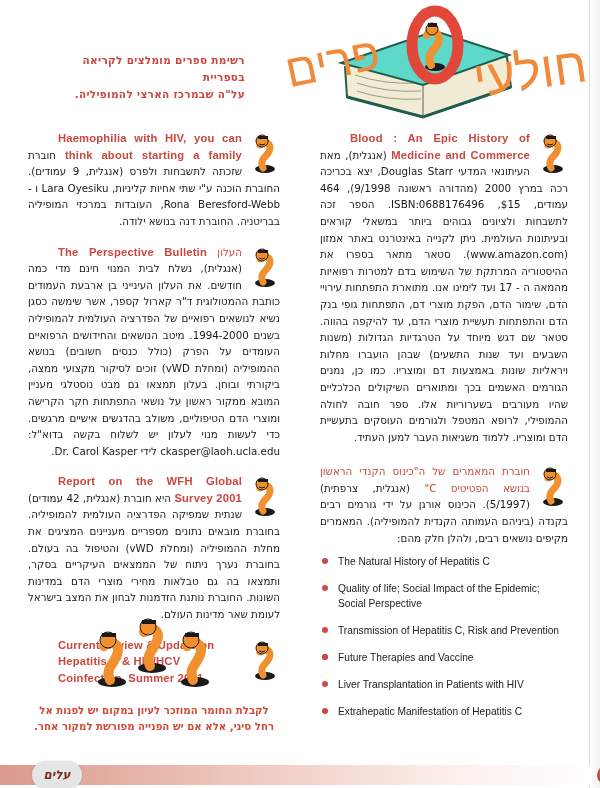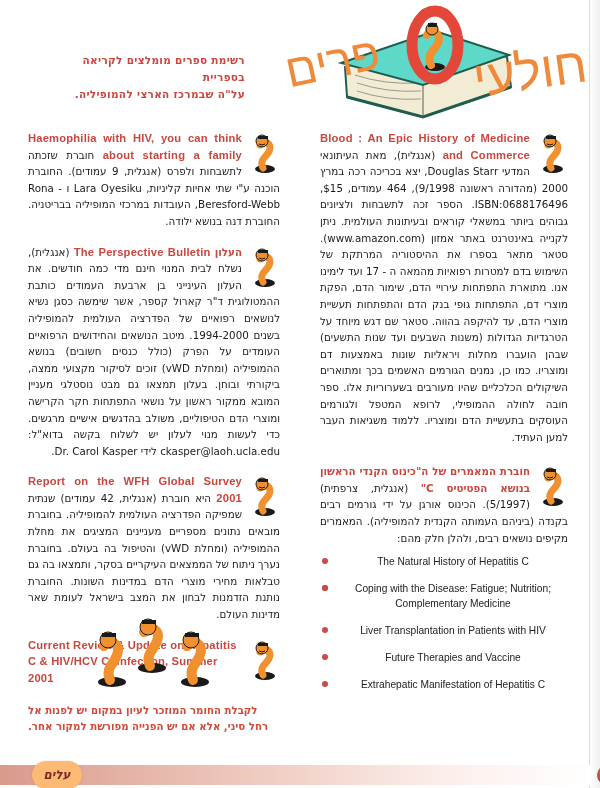--- a/index.html
+++ b/index.html
@@ -26,37 +26,37 @@
   .logo-word.left { left: 10px; top: 30px; transform: rotate(-12deg); }
   .logo-word.right { left: 198px; top: 38px; transform: rotate(-8deg); font-size: 50px; }
 
   
   .col { position: absolute; direction: rtl; text-align: justify; font-size: 10.3px; line-height: 16.6px; }
   .col-right { left: 320px; top: 130px; width: 248px; }
   .col-left { left: 28px; top: 130px; width: 252px; }
   .article { position: relative; margin-bottom: 14px; }
   .worm-wrap { float: right; width: 30px; height: 42px; margin-left: 8px; margin-top: 2px; }
   .art-title { color: #c9473f; font-weight: bold; font-family: "Liberation Sans", sans-serif; font-size: 11.2px; letter-spacing: 0.2px; }
-  .art-title.ltr { direction: ltr; unicode-bidi: embed; }
-  .heb-title { color: #c9473f; font-weight: bold; }
+  .art-title.ltr { direction: ltr; unicode-bidi: embed; margin-left: 30px; }
+  .heb-title { color: #c9473f; font-weight: normal; }
   .ltr { direction: ltr; unicode-bidi: embed; }
 
-  .topic-list { list-style: none; margin: 8px 0 0 0; padding: 0; direction: ltr; text-align: center; }
+  .topic-list { list-style: none; margin: 8px 0 0 0; padding: 0; direction: ltr; text-align: left; }
   .topic-list li { position: relative; padding-left: 18px; margin-bottom: 12px; font-family: "Liberation Sans", sans-serif; font-size: 10.2px; line-height: 15px; color: #222; }
   .bullet { position: absolute; left: 2px; top: 4px; width: 6px; height: 6px; border-radius: 50%; background: #cc4a4a; }
 
   .worms-group { position: absolute; left: 90px; top: 618px; width: 130px; height: 72px; }
-  .footer-note { position: absolute; left: 28px; top: 703px; width: 252px; direction: rtl; text-align: left;
+  .footer-note { position: absolute; left: 28px; top: 703px; width: 252px; direction: rtl; text-align: center;
     color: #d04a3a; font-weight: bold; font-size: 10.2px; line-height: 16px; }
 
   
   .footer-bar { position: absolute; left: 0; top: 765px; width: 590px; height: 20px;
     background: linear-gradient(to right, #d99a8c, #eec7bc 40%, #fbeeea 75%, #ffffff); }
   .footer-tag { position: absolute; left: 32px; top: 761px; width: 50px; height: 28px;
-    background: #fdba74; border-radius: 14px; box-shadow: 0 0 2px rgba(0,0,0,0.15);
+    background: #e5e5e5; border-radius: 14px; box-shadow: 0 0 2px rgba(0,0,0,0.15);
     display: flex; align-items: center; justify-content: center;
     color: #7b2a25; font-style: italic; font-weight: bold; font-size: 12px; direction: rtl; }
   .page-num { position: absolute; left: 552px; top: 765px; width: 20px; height: 20px; border-radius: 50%;
     background: radial-gradient(circle at 40% 35%, #d97a6a, #a5382d 70%); color: #fff;
     font-size: 10px; font-weight: bold; display: flex; align-items: center; justify-content: center;
     font-family: "Liberation Sans", sans-serif; margin-left: 45px; }
 </style>
 </head>
 <body>
 
@@ -111,24 +111,25 @@
           <path d="M13 36 C8 26 20 24 20 16 C20 10 12 8 10 13" stroke="#f0902e" stroke-width="7" fill="none" stroke-linecap="round"></path>
           <circle cx="12" cy="9" r="6" fill="#f0902e" stroke="#1a1a1a" stroke-width="1"></circle>
           <rect x="8" y="4" width="10" height="3" fill="#1a1a1a"></rect>
           <path d="M9 12 Q12 14 15 12" stroke="#1a1a1a" fill="none" stroke-width="1"></path>
         </svg>
     </div>
     <span class="heb-title">חוברת המאמרים של ה"כינוס הקנדי הראשון בנושא הפטיטיס C"</span>
     <span>(אנגלית, צרפתית) (5/1997). הכינוס אורגן על ידי גורמים רבים בקנדה (ביניהם העמותה הקנדית להמופיליה). המאמרים מקיפים נושאים רבים, ולהלן חלק מהם:</span>
     <ul class="topic-list">
       <li><span class="bullet"></span><span>The Natural History of Hepatitis C</span></li>
+      <li><span class="bullet"></span><span>Quality of life; Social Impact of the Epidemic; Social Perspective</span></li>
+      <li><span class="bullet"></span><span>Transmission of Hepatitis C, Risk and Prevention</span></li>
       <li><span class="bullet"></span></li>
-      <li><span class="bullet"></span><span>Coping with the Disease: Fatigue; Nutrition; Complementary Medicine</span></li>
+      <li><span class="bullet"></span><span>Future Therapies and Vaccine</span></li>
       <li><span class="bullet"></span><span>Liver Transplantation in Patients with HIV</span></li>
-      <li><span class="bullet"></span><span>Future Therapies and Vaccine</span></li>
       <li><span class="bullet"></span><span>Extrahepatic Manifestation of Hepatitis C</span></li>
     </ul>
     
   </div>
 </div>
 
 <div class="col col-left">
   <div class="article">
     <div class="worm-wrap">
       <svg width="30" height="42" viewBox="0 0 30 42">

